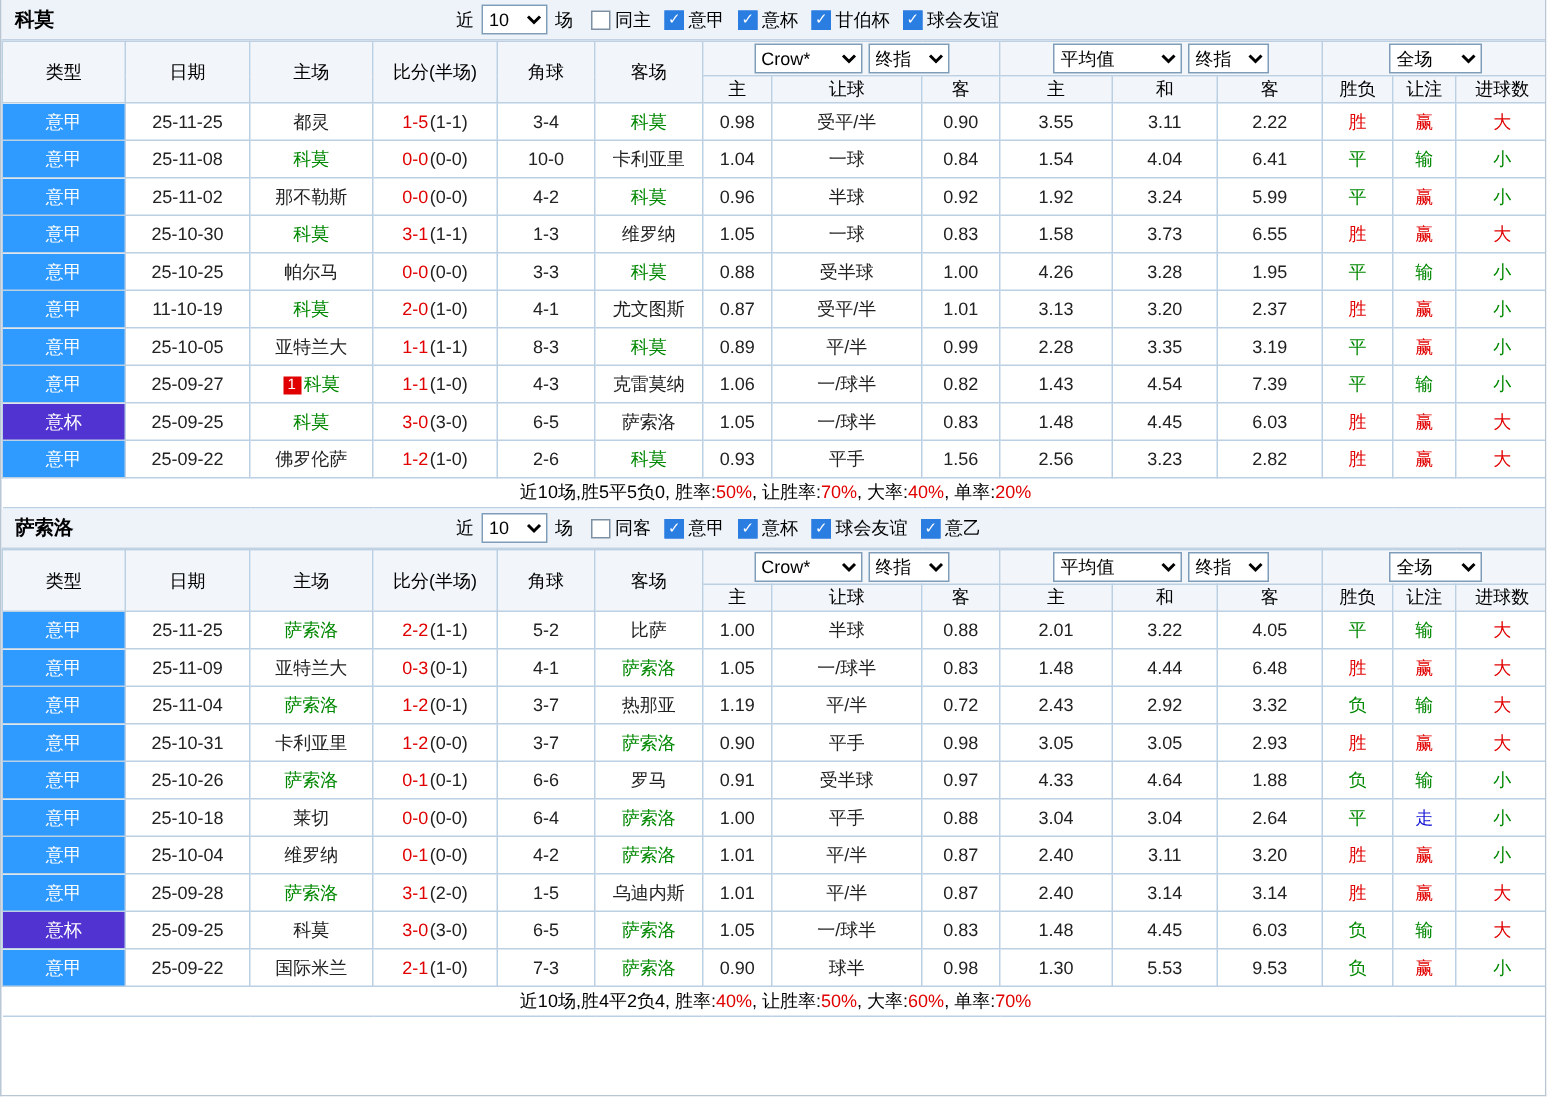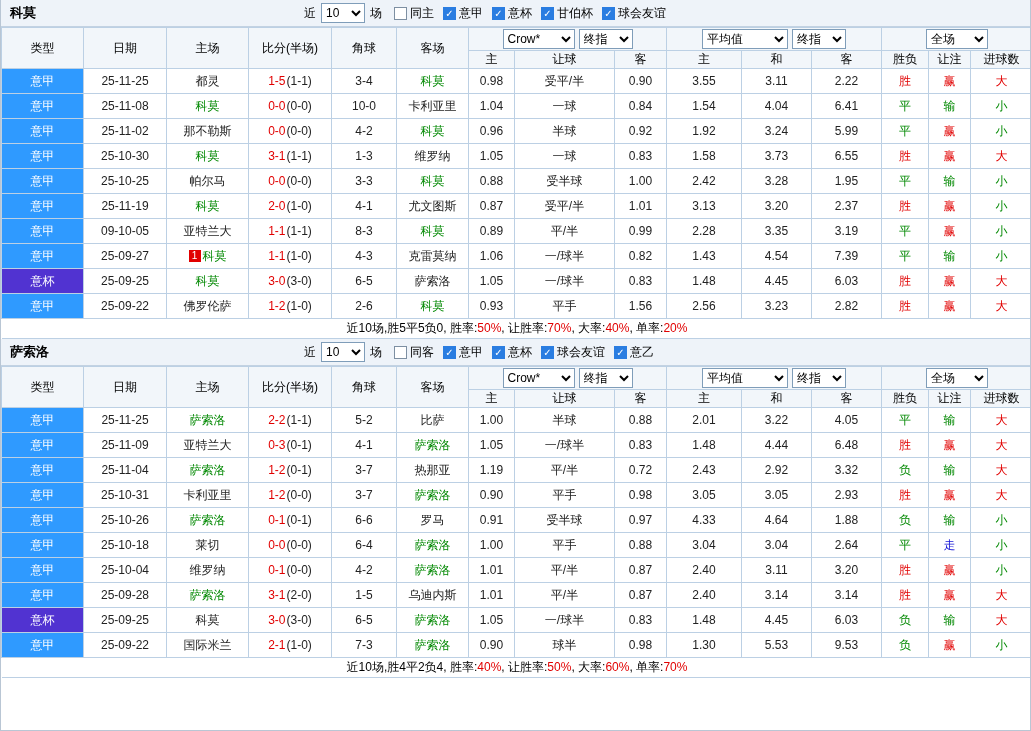--- a/index.html
+++ b/index.html
@@ -188,47 +188,47 @@
             <tr class="row">
               <td class="type" style="background:#2f9aff">意甲</td>
               <td>25-10-25</td>
               <td><span>帕尔马</span></td>
               <td><span class="ft">0-0</span><span class="ht">(0-0)</span></td>
               <td>3-3</td>
               <td><span class="focal">科莫</span></td>
               <td>0.88</td>
               <td>受半球</td>
               <td>1.00</td>
-              <td>2.42</td>
+              <td>4.26</td>
               <td>3.28</td>
               <td>1.95</td>
               <td style="color:#008800">平</td>
               <td style="color:#008800">输</td>
               <td style="color:#008800">小</td>
             </tr>
             <tr class="row">
               <td class="type" style="background:#2f9aff">意甲</td>
-              <td>25-11-19</td>
+              <td>11-10-19</td>
               <td><span class="focal">科莫</span></td>
               <td><span class="ft">2-0</span><span class="ht">(1-0)</span></td>
               <td>4-1</td>
               <td><span>尤文图斯</span></td>
               <td>0.87</td>
               <td>受平/半</td>
               <td>1.01</td>
               <td>3.13</td>
               <td>3.20</td>
               <td>2.37</td>
               <td style="color:#e10000">胜</td>
               <td style="color:#e10000">赢</td>
               <td style="color:#008800">小</td>
             </tr>
             <tr class="row">
               <td class="type" style="background:#2f9aff">意甲</td>
-              <td>09-10-05</td>
+              <td>25-10-05</td>
               <td><span>亚特兰大</span></td>
               <td><span class="ft">1-1</span><span class="ht">(1-1)</span></td>
               <td>8-3</td>
               <td><span class="focal">科莫</span></td>
               <td>0.89</td>
               <td>平/半</td>
               <td>0.99</td>
               <td>2.28</td>
               <td>3.35</td>
               <td>3.19</td>

